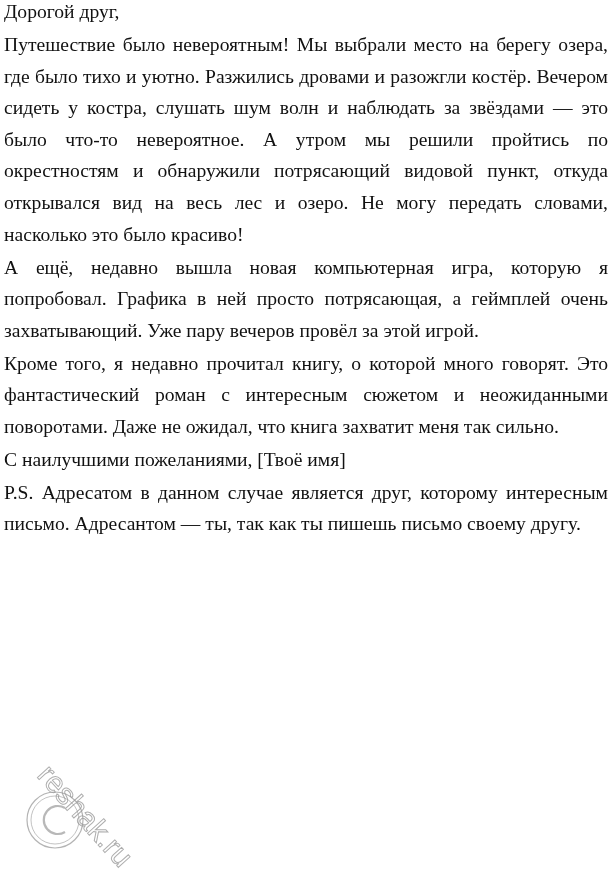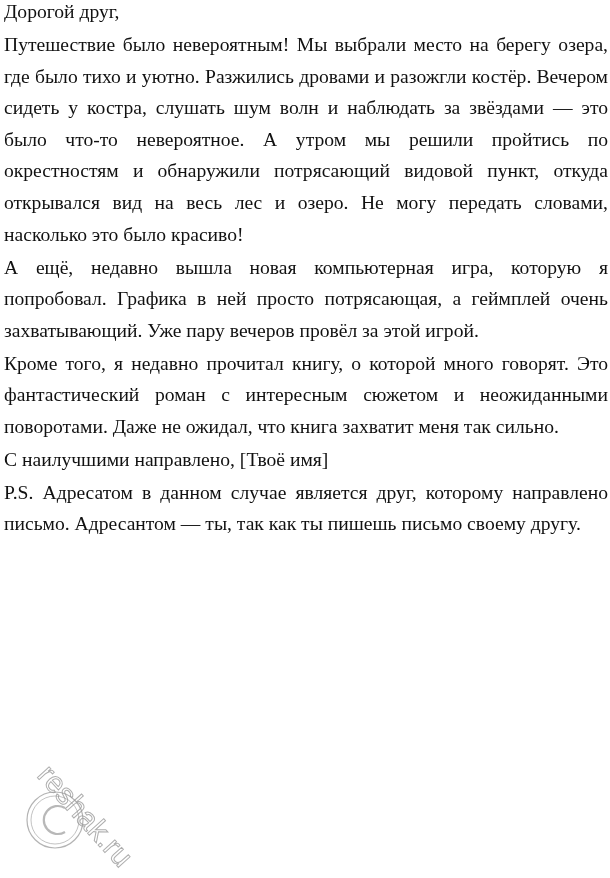--- a/index.html
+++ b/index.html
@@ -44,22 +44,22 @@
     }
   </style>
 </head>
 <body>
 
 <div class="doc">
   <p class="single">Дорогой друг,</p>
   <p>Путешествие было невероятным! Мы выбрали место на берегу озера, где было тихо и уютно. Разжились дровами и разожгли костёр. Вечером сидеть у костра, слушать шум волн и наблюдать за звёздами — это было что-то невероятное. А утром мы решили пройтись по окрестностям и обнаружили потрясающий видовой пункт, откуда открывался вид на весь лес и озеро. Не могу передать словами, насколько это было красиво!</p>
   <p>А ещё, недавно вышла новая компьютерная игра, которую я попробовал. Графика в ней просто потрясающая, а геймплей очень захватывающий. Уже пару вечеров провёл за этой игрой.</p>
   <p>Кроме того, я недавно прочитал книгу, о которой много говорят. Это фантастический роман с интересным сюжетом и неожиданными поворотами. Даже не ожидал, что книга захватит меня так сильно.</p>
-  <p class="single">С наилучшими направлено, [Твоё имя]</p>
-  <p>P.S. Адресатом в данном случае является друг, которому направлено письмо. Адресантом — ты, так как ты пишешь письмо своему другу.</p>
+  <p class="single">С наилучшими пожеланиями, [Твоё имя]</p>
+  <p>P.S. Адресатом в данном случае является друг, которому интересным письмо. Адресантом — ты, так как ты пишешь письмо своему другу.</p>
 </div>
 
 <div class="watermark">
   <svg width="130" height="150" viewBox="0 0 130 150">
     <circle cx="45" cy="98" r="28" fill="none" stroke="#9a9a9a" stroke-width="1.2" opacity="0.75"></circle>
     <circle cx="45" cy="98" r="24" fill="none" stroke="#9a9a9a" stroke-width="1" opacity="0.6"></circle>
     <path d="M55 86 A14 14 0 1 0 55 110" fill="none" stroke="#9a9a9a" stroke-width="2.2" opacity="0.7"></path>
     <g transform="translate(26,54) rotate(48)">
       <text x="0" y="0" font-size="30" fill="none" stroke="#9a9a9a" stroke-width="1" opacity="0.8">reshak.ru</text>
     </g>

